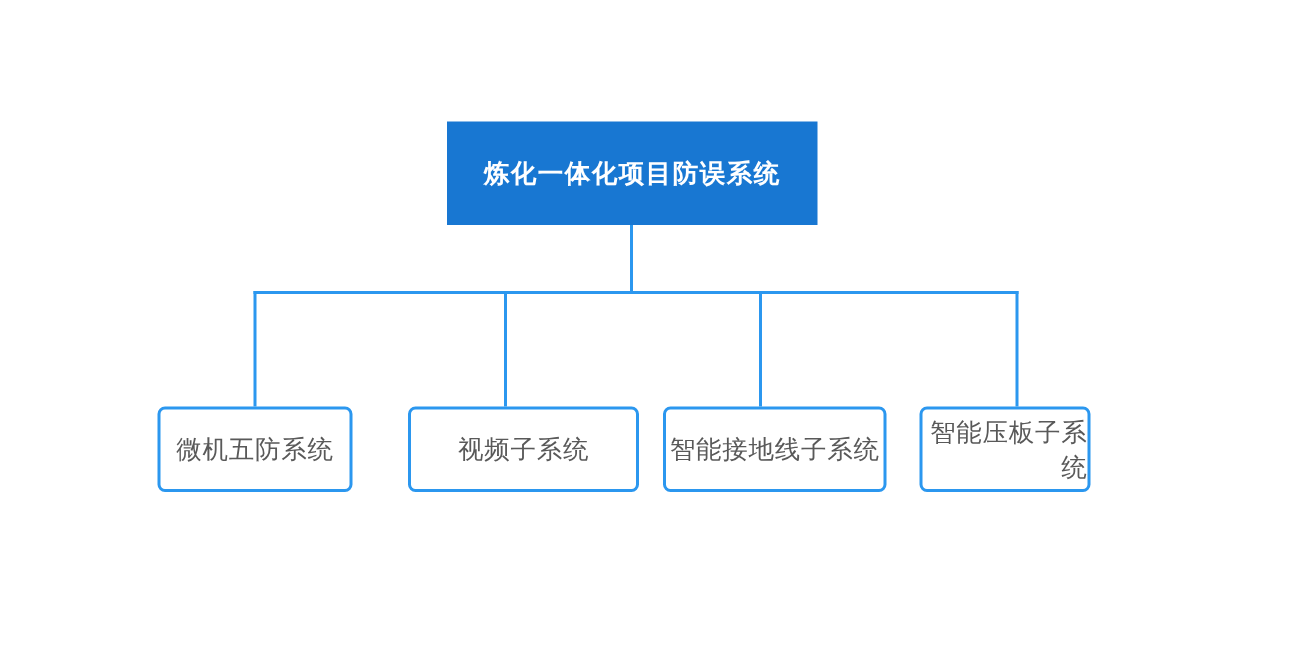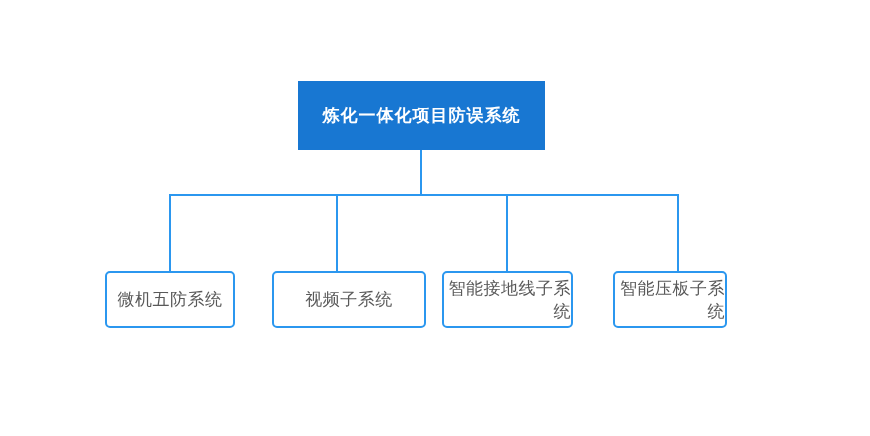--- a/index.html
+++ b/index.html
@@ -46,21 +46,21 @@
     height: 57px;
     background: var(--child-fill);
     border: 2px solid var(--child-border);
     border-radius: 5px;
     color: var(--child-text);
     font-size: 17px;
     letter-spacing: 0.5px;
   }
   .child-1 { left: 105px; width: 130px; }
   .child-2 { left: 272px; width: 154px; }
-  .child-3 { left: 442px; width: 131px; }
+  .child-3 { left: 442px; width: 149px; }
   .child-4 { left: 613px; width: 114px; }
   .connector {
     position: absolute;
     background: var(--connector);
   }
   .stem      { left: 420px; top: 150px; width: 2px;   height: 44px; }
   .hbar      { left: 169px; top: 194px; width: 510px; height: 2px;  }
   .drop-1    { left: 169px; top: 194px; width: 2px;   height: 77px; }
   .drop-2    { left: 336px; top: 194px; width: 2px;   height: 77px; }
   .drop-3    { left: 506px; top: 194px; width: 2px;   height: 77px; }

